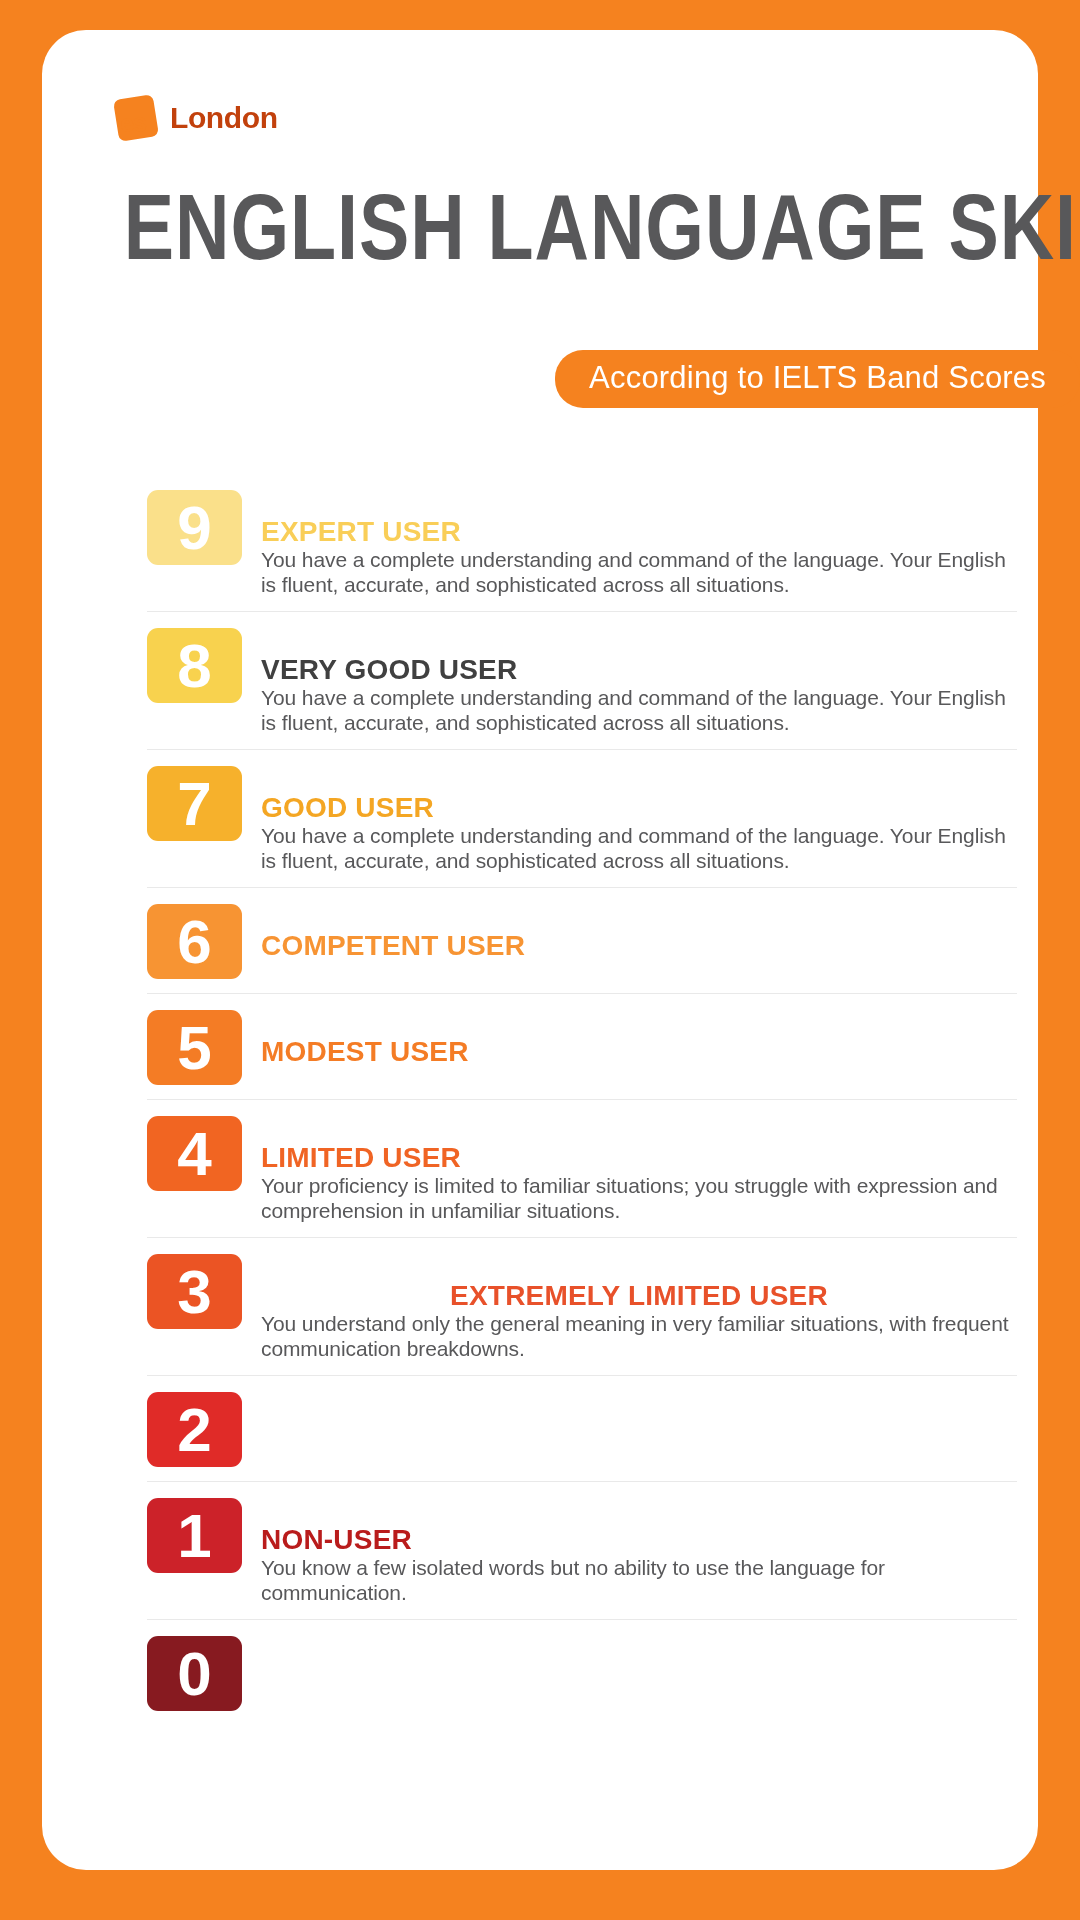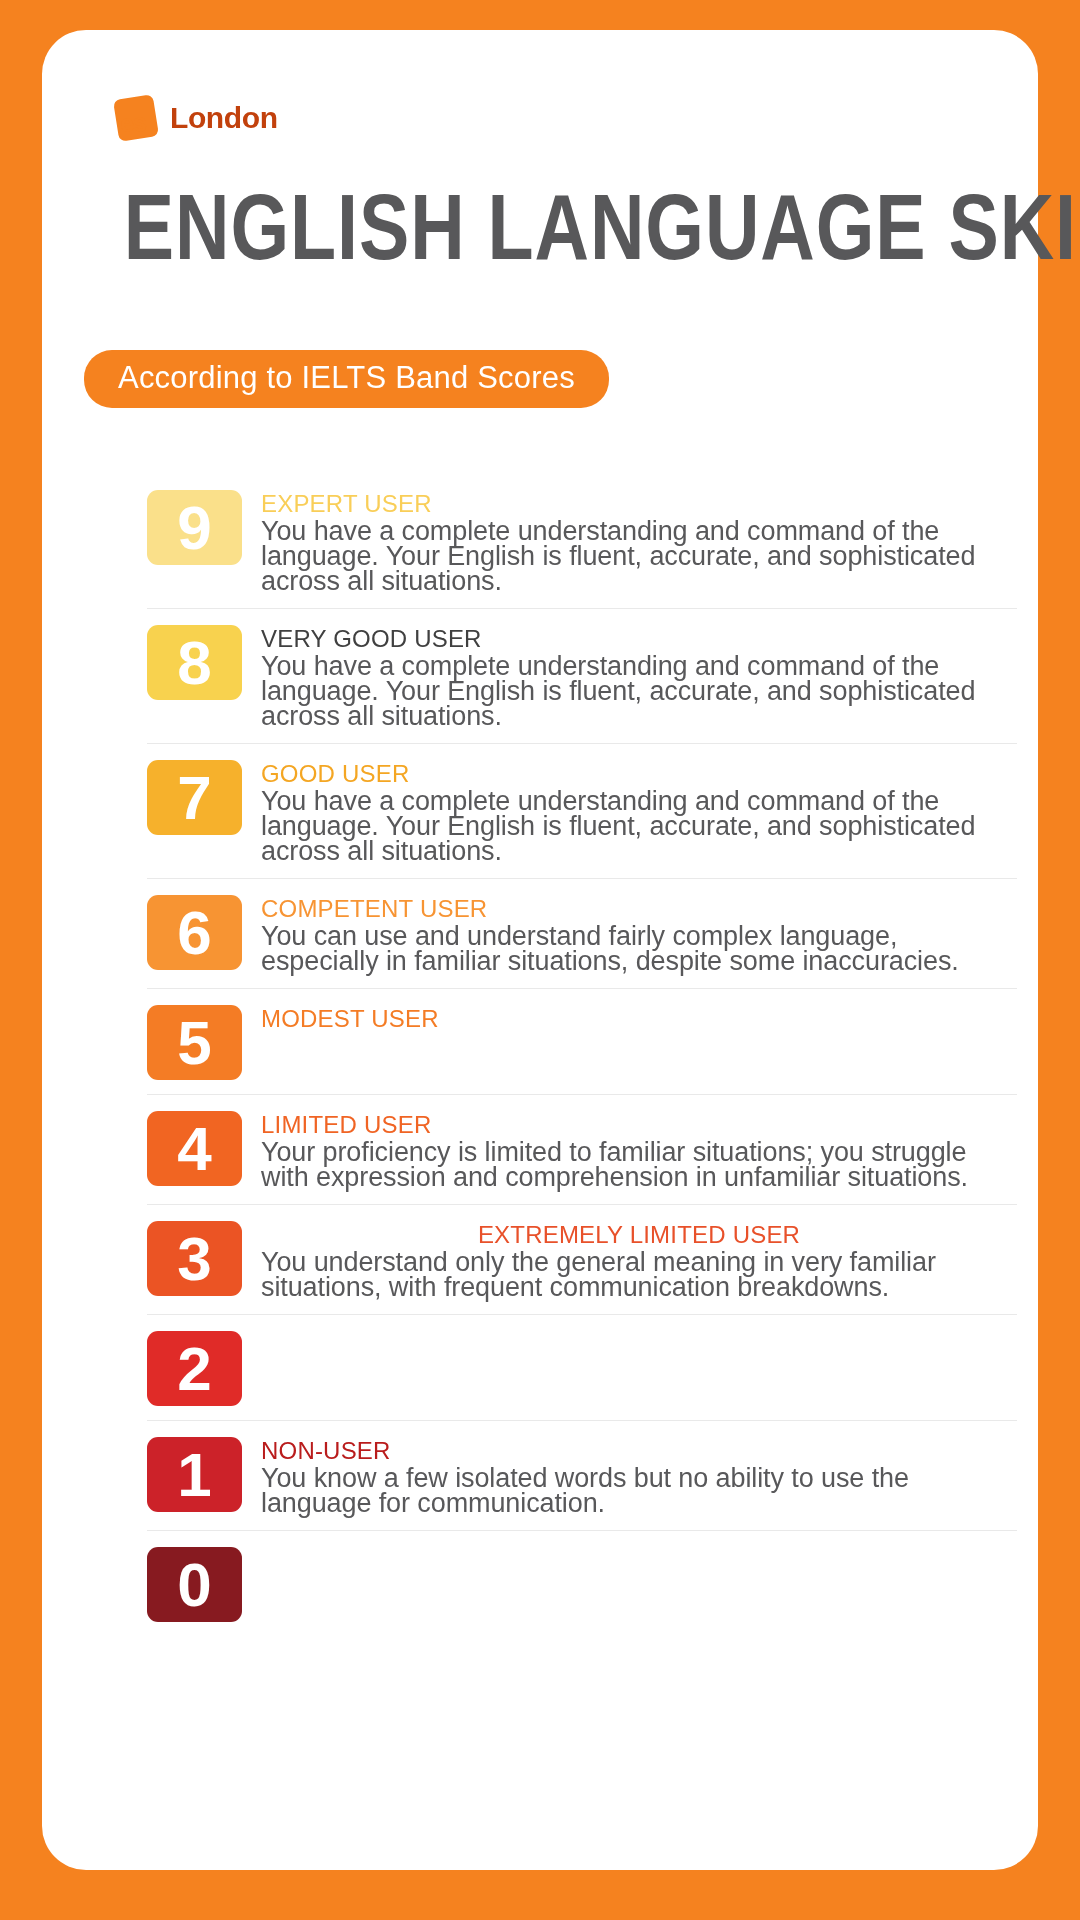--- a/index.html
+++ b/index.html
@@ -93,21 +93,21 @@
     transform: scaleX(0.92) scaleY(1.14);
     transform-origin: center top;
     white-space: nowrap;
   }
 
   .subtitle-wrap {
     position: absolute;
     left: 42px;
     top: 320px;
     width: 996px;
-    text-align: left;
+    text-align: right;
   }
   .subtitle-pill {
     display: inline-block;
     background: #F5821F;
     color: #FFFFFF;
     border-radius: 28px;
     padding: 11px 34px 13px 34px;
     font-size: 31px;
     line-height: 34px;
     font-weight: normal;
@@ -147,27 +147,28 @@
     text-align: center;
     margin-top: 2px;
   }
 
   .band-text {
     margin-left: 19px;
     padding-top: 2px;
     flex: 1 1 auto;
   }
   .band-title {
-    font-size: 24px;
+    font-size: 28px;
     line-height: 28px;
-    font-weight: normal;
+    font-weight: bold;
     letter-spacing: 0.2px;
+    margin-top: 28px;
   }
   .band-desc {
-    font-size: 27px;
+    font-size: 21px;
     line-height: 25px;
     color: #58585A;
     letter-spacing: -0.1px;
     margin-top: 1px;
     max-width: 760px;
   }
 </style>
 </head>
 <body>
 
@@ -208,21 +209,20 @@
           <div class="band-tile" style="background: rgb(246, 177, 44);">7</div>
           <div class="band-text">
             <div class="band-title" style="color: rgb(244, 166, 35);">GOOD USER</div>
             <div class="band-desc">You have a complete understanding and command of the language. Your English is fluent, accurate, and sophisticated across all situations.</div>
           </div>
         </div>
         <div class="band-row">
           <div class="band-tile" style="background: rgb(247, 148, 51);">6</div>
           <div class="band-text">
             <div class="band-title" style="color: rgb(247, 148, 51);">COMPETENT USER</div>
-            <div class="band-desc">You can use and understand fairly complex language, especially in familiar situations, despite some inaccuracies.</div>
           </div>
         </div>
         <div class="band-row">
           <div class="band-tile" style="background: rgb(244, 124, 37);">5</div>
           <div class="band-text">
             <div class="band-title" style="color: rgb(244, 124, 37);">MODEST USER</div>
           </div>
         </div>
         <div class="band-row">
           <div class="band-tile" style="background: rgb(241, 101, 34);">4</div>

